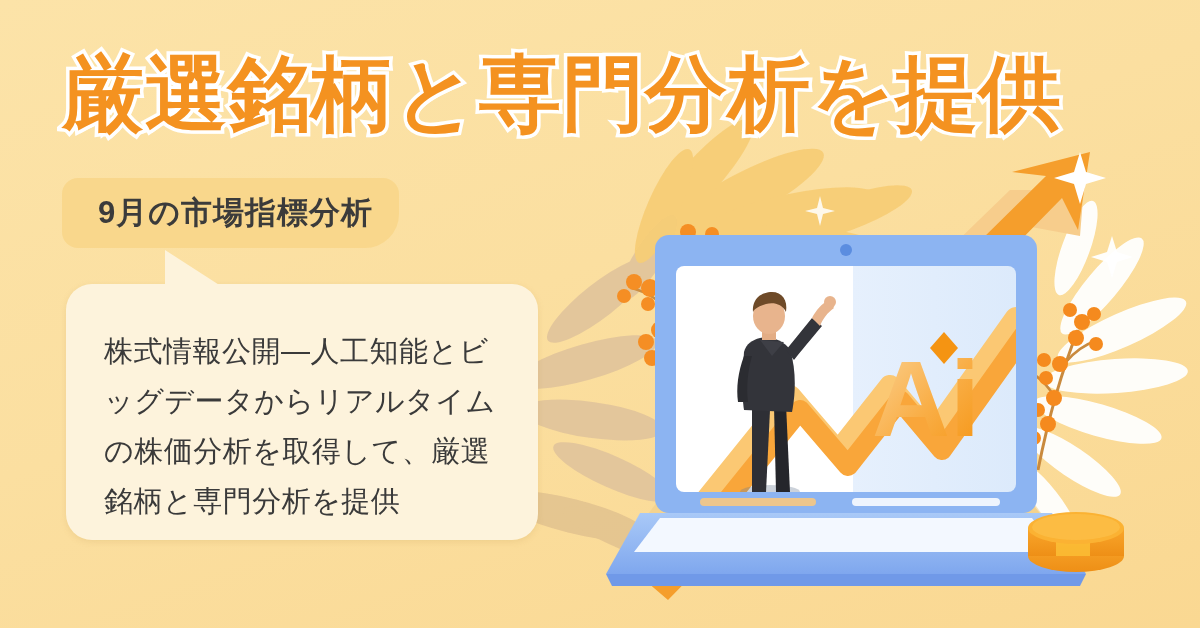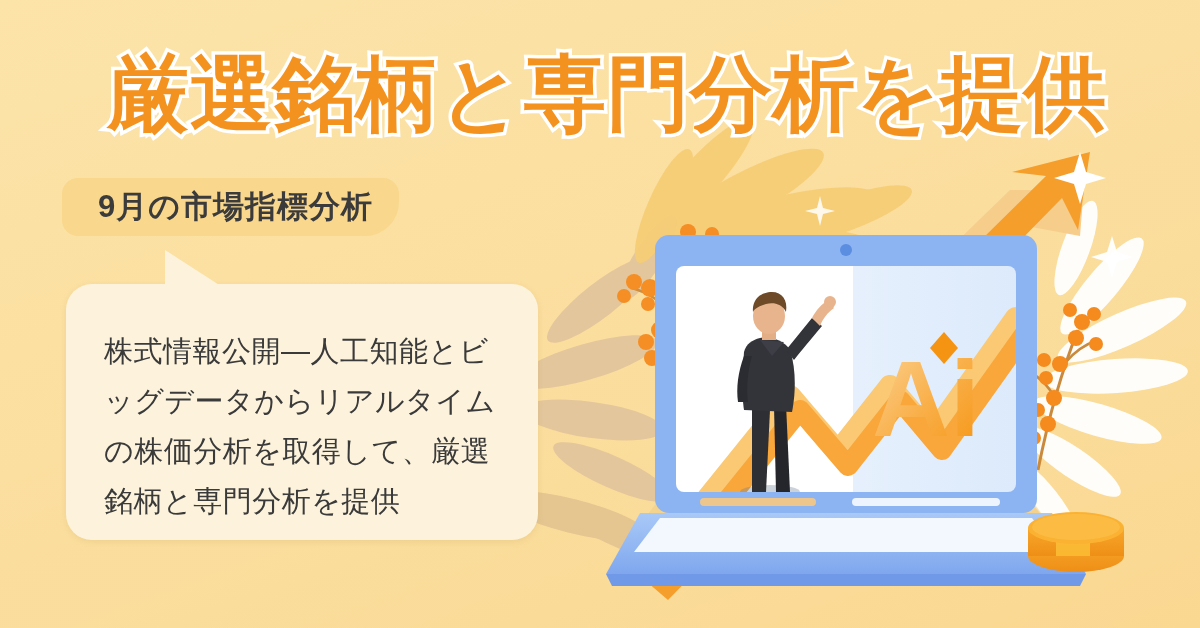--- a/index.html
+++ b/index.html
@@ -32,28 +32,27 @@
     line-height: 96px;
     font-weight: 700;
     letter-spacing: 1px;
     color: #F49220;
     white-space: nowrap;
     -webkit-text-stroke: 7px #FFFFFF;
     paint-order: stroke fill;
     text-shadow:
        0 0 0 #fff,
        2px 3px 0 rgba(255,255,255,0.9);
-    text-align: center;
   }
 
   
   .badge {
     position: absolute;
     left: 62px; top: 178px;
-    height: 58px;
+    height: 70px;
     padding: 0 26px 0 36px;
     display: flex;
     align-items: center;
     background: #F9D78C;
     border-radius: 16px 16px 34px 16px;
     font-size: 31px;
     font-weight: 700;
     color: #3B3B3B;
     letter-spacing: 1px;
   }

